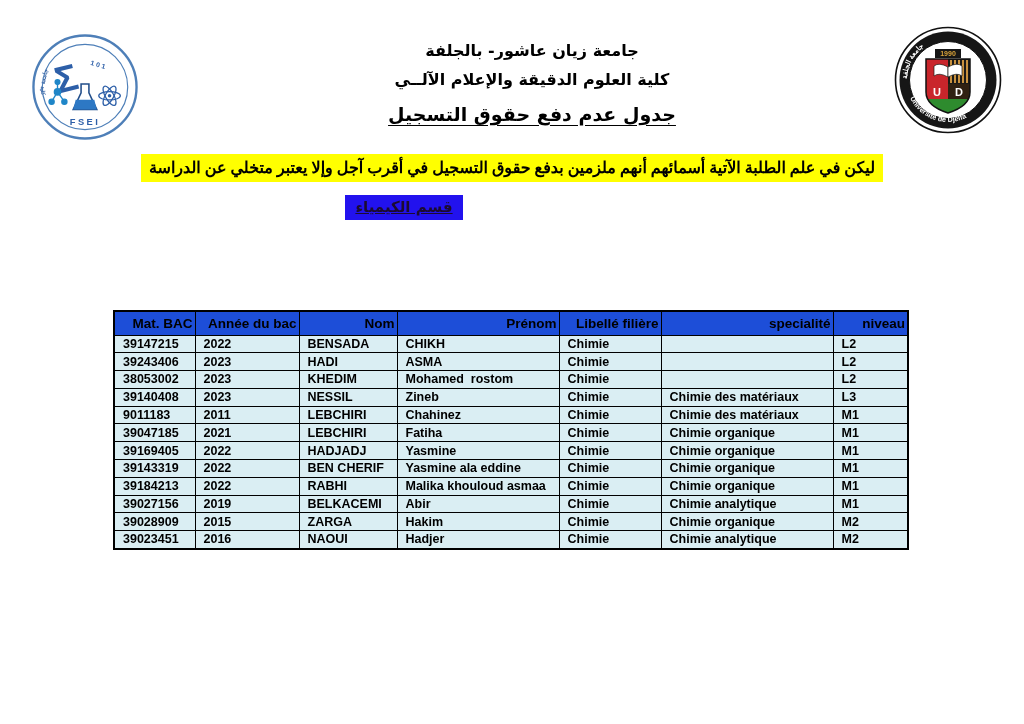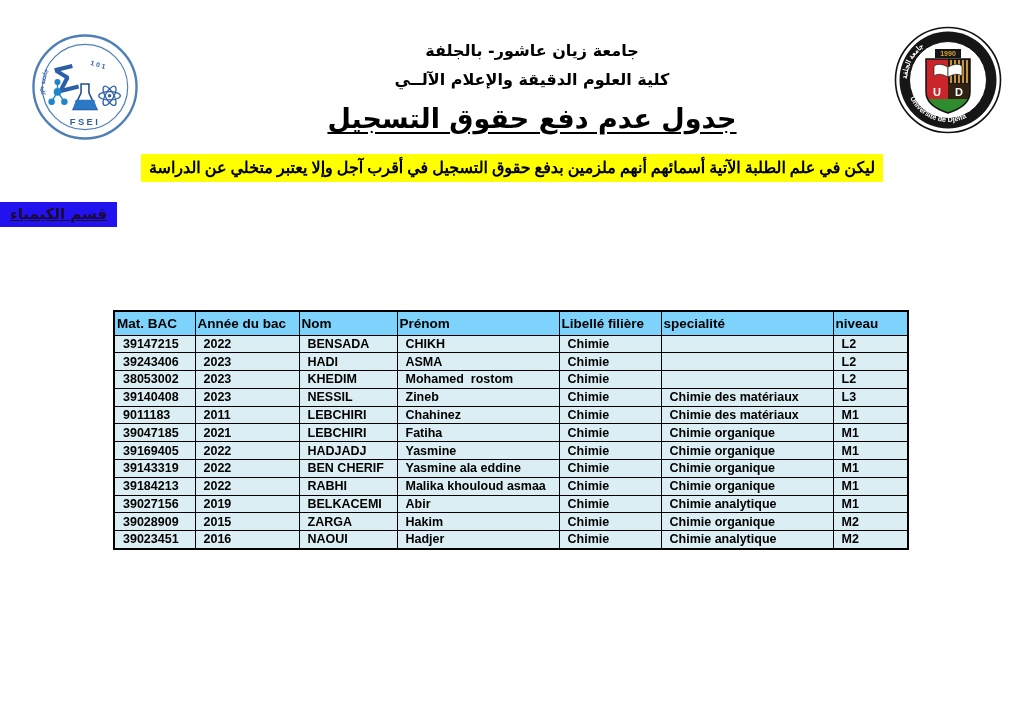--- a/index.html
+++ b/index.html
@@ -22,35 +22,35 @@
     font-family: "DejaVu Sans", sans-serif;
     font-weight: bold; font-size: 16px;
     direction: rtl;
   }
   .header-text .hline { line-height: 29px; }
 
   .doc-title {
     position: absolute; top: 103px; left: 40px; right: 0;
     text-align: center; direction: rtl;
     font-family: "DejaVu Sans", sans-serif;
-    font-weight: bold; font-size: 27px; color: #000;
+    font-weight: bold; font-size: 19px; color: #000;
     text-decoration: underline;
     text-underline-offset: 4px;
   }
 
   .notice-wrap { position: absolute; top: 154px; left: 0; width: 1024px; text-align: center; }
   .notice {
     display: inline-block; direction: rtl;
     background: #ffff00; color: #000;
     font-family: Liberation Serif, serif;
     font-weight: bold; font-size: 16px;
     padding: 4px 8px 5px 8px;
   }
 
-  .dept-wrap { position: absolute; top: 202px; left: 0; width: 808px; text-align: left; }
+  .dept-wrap { position: absolute; top: 195px; left: 0; width: 808px; text-align: center; }
   .dept {
     display: inline-block; direction: rtl;
     background: #2212ee; color: #1c0b30;
     font-family: "DejaVu Sans", sans-serif;
     font-weight: bold; font-size: 15px;
     padding: 3px 10px 4px 10px;
     text-decoration: underline;
   }
 
   .table-wrap { position: absolute; left: 113px; top: 310px; }
@@ -63,22 +63,22 @@
   table.students th, table.students td {
     border: 1.6px solid #000;
     font-weight: bold;
     color: #000;
     overflow: hidden;
     white-space: pre;
   }
   table.students th {
     height: 24px;
     font-size: 13.5px;
-    text-align: left;
-    background: #7dd3fc;
+    text-align: right;
+    background: #1d4ed8;
     padding: 0 2px;
   }
   table.students td {
     height: 17.8px;
     font-size: 12.5px;
     text-align: left;
     background: #daeef3;
     padding: 0 3px 0 8px;
   }
 </style>

